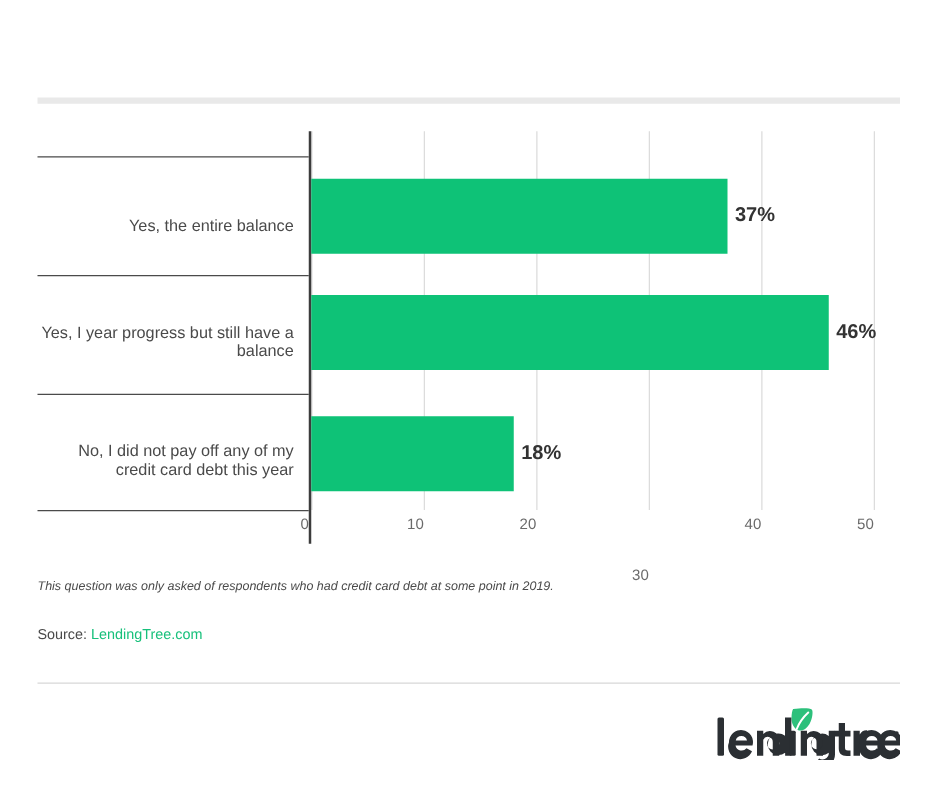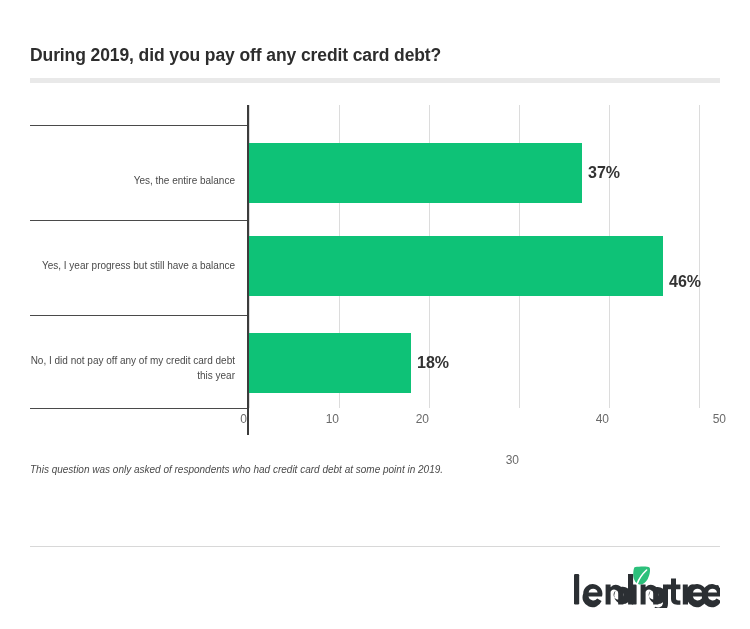--- a/index.html
+++ b/index.html
@@ -96,21 +96,21 @@
     width: 217px;
     height: 1px;
     background: #4a4a4a;
   }
 
   .cat-label {
     position: absolute;
     right: 12px;
     width: 205px;
     text-align: right;
-    font-size: 10px;
+    font-size: 13px;
     color: #4a4a4a;
     line-height: 15px;
   }
 
   .bar {
     position: absolute;
     background: #0ec277;
   }
 
   .bar-value {
@@ -174,21 +174,20 @@
     display: flex;
     align-items: flex-end;
   }
   .logo svg { display: block; }
 </style>
 </head>
 <body>
 
 <div class="card">
 
-  <div class="chart-title">During 2019, did you pay off any credit card debt?</div>
 
   <div class="title-rule"></div>
 
   <div class="plot">
 
     <div class="grid-area">
       <div class="gridline" style="left:0px;"></div>
       <div class="gridline" style="left:90px;"></div>
       <div class="gridline" style="left:180px;"></div>
       <div class="gridline" style="left:270px;"></div>
@@ -209,39 +208,43 @@
       <div class="cat-label" style="top:153px;">Yes, I year progress but still have a balance</div>
 
       <div class="cat-label" style="top:248px;">No, I did not pay off any of my credit card debt this year</div>
     </div>
 
     <div>
       <div class="bar" style="left:219px; top:38px; width:333px; height:60px;"></div>
       <div class="bar-value" style="left:558px; top:61px;">37%</div>
 
       <div class="bar" style="left:219px; top:131px; width:414px; height:60px;"></div>
-      <div class="bar-value" style="left:639px; top:154px;margin-top:16px;">46%</div>
+      <div class="bar-value" style="left:639px; top:154px;">46%</div>
 
       <div class="bar" style="left:219px; top:228px; width:162px; height:60px;"></div>
       <div class="bar-value" style="left:387px; top:251px;">18%</div>
     </div>
 
     <div>
       <div class="tick-label" style="left:217px;">0</div>
       <div class="tick-label" style="left:309px;">10</div>
       <div class="tick-label" style="left:399px;">20</div>
       <div class="tick-label" style="left:489px;margin-top:41px;">30</div>
       <div class="tick-label" style="left:579px;text-align:right;">40</div>
-      <div class="tick-label" style="left:669px;margin-left:27px;">50</div>
+      <div class="tick-label" style="left:669px;">50</div>
     </div>
 
   </div>
 
   <div class="footnote">This question was only asked of respondents who had credit card debt at some point in 2019.</div>
 
+  <div class="source">
+    <span>Source:</span>
+    <a href="#">LendingTree.com</a>
+  </div>
 
   <div class="footer-rule"></div>
 
   <div class="logo">
     <svg width="148" height="42" viewBox="0 0 148 42" xmlns="http://www.w3.org/2000/svg">
 
       <g>
         <path d="M62.5 1.2 C70.5 0.2 76.2 0.6 77.4 1.6 C78.6 2.6 78.2 8.6 75.6 13.2
                  C73.2 17.4 69.4 19.2 66.6 18.2 C63.2 17.0 61.0 12.6 61.2 8.0
                  C61.3 5.2 61.7 2.6 62.5 1.2 Z" fill="#2cc07b"></path>

